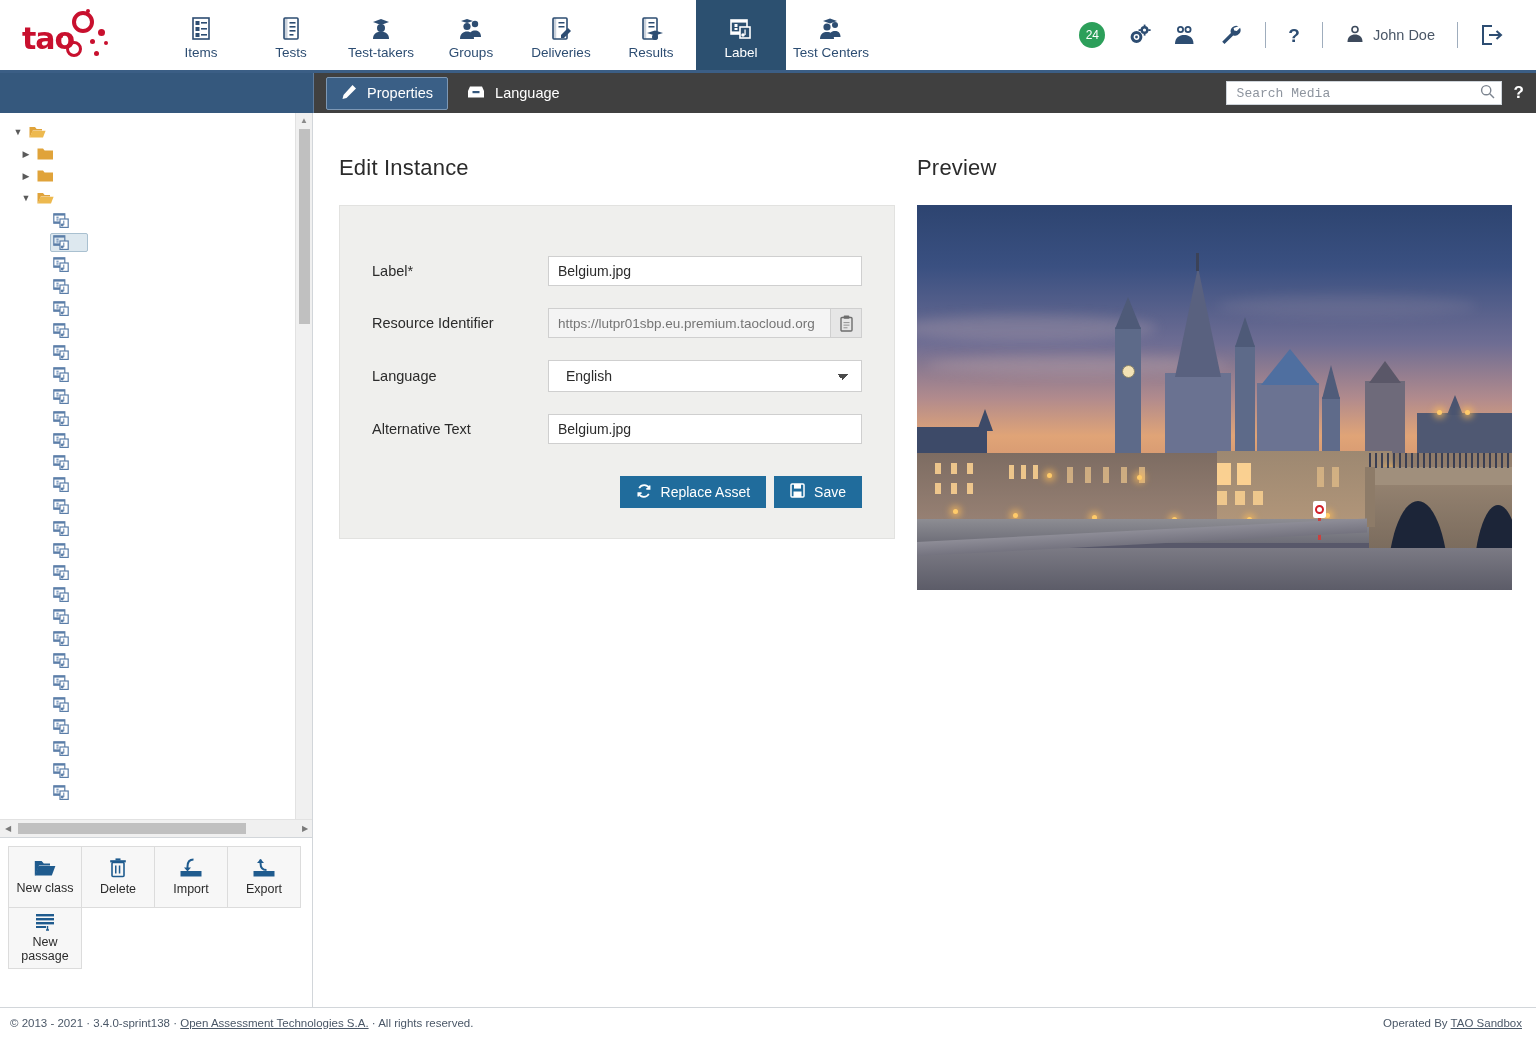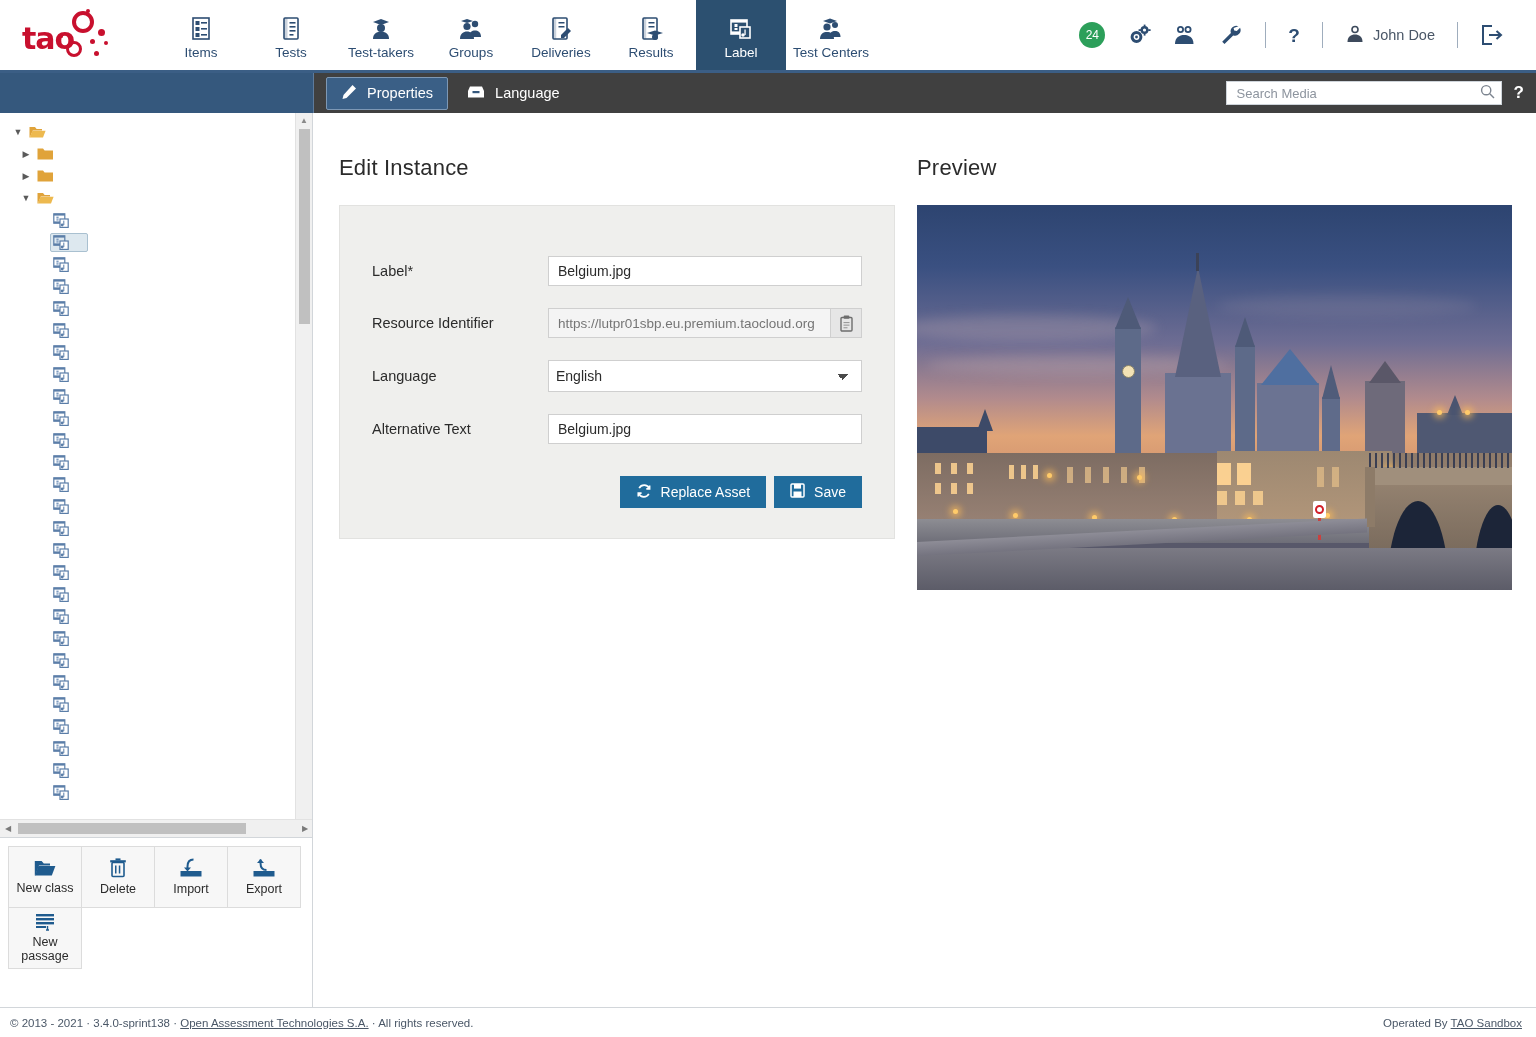--- a/index.html
+++ b/index.html
@@ -123,21 +123,21 @@
   .searchbox {
     width: 276px; height: 24px;
     background: #ffffff;
     border: 1px solid #ced4da;
     display: flex; align-items: center;
     padding: 0 6px 0 8px;
   }
   .searchbox input {
     border: none; outline: none;
     flex: 1; font-size: 13px;
-    font-family: Liberation Sans, sans-serif;
+    font-family: Liberation Mono, monospace;
     color: #55606e; background: transparent;
   }
   .searchbox input::placeholder { color: #8d949e; }
   .qmark { color: #ffffff; font-size: 17px; font-weight: bold; cursor: pointer; }
 
   
   .body {
     display: flex;
     height: calc(1037px - 73px - 40px - 30px);
   }
@@ -315,21 +315,21 @@
     border: 1px solid #cfcfcf;
     background: #e6e6e6;
     display: flex; align-items: center; justify-content: center;
     cursor: pointer;
   }
   .fselect {
     width: 318px; height: 32px;
     border: 1px solid #cfcfcf;
     background: #ffffff;
     font-size: 14px;
-    padding: 0 7px;
+    padding: 0 17px;
     color: #2b2b2b;
     font-family: "Liberation Sans", sans-serif;
     appearance: none;
     outline: none;
     background-image:
       linear-gradient(45deg, transparent 50%, #4a4a4a 50%),
       linear-gradient(135deg, #4a4a4a 50%, transparent 50%);
     background-position:
       calc(100% - 18px) 13px,
       calc(100% - 12px) 13px;

